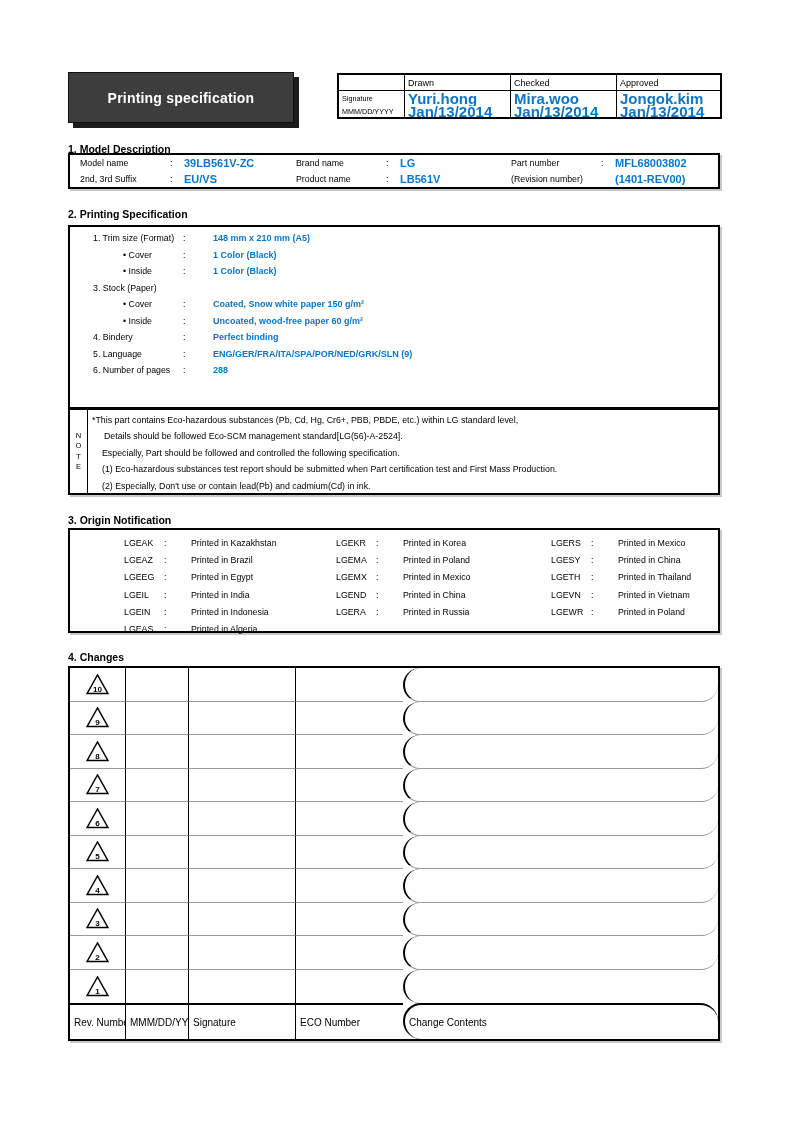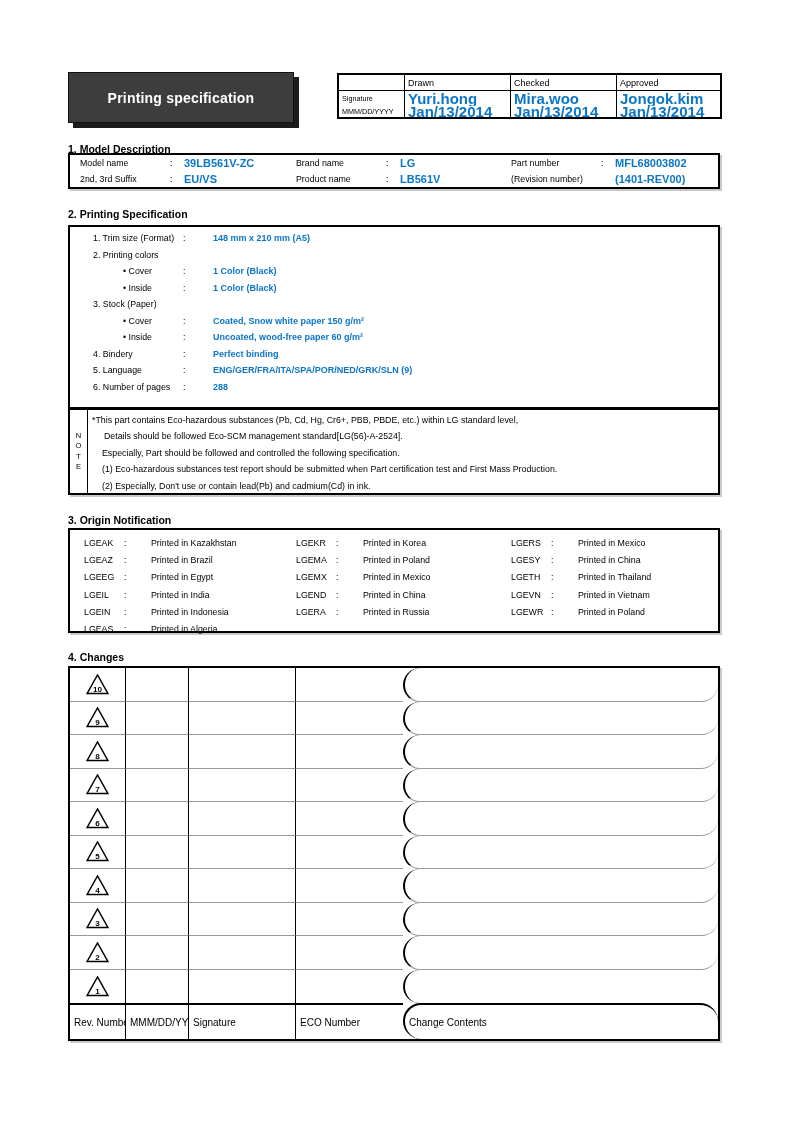--- a/index.html
+++ b/index.html
@@ -59,21 +59,21 @@
   .n1{padding-left:16px;}
   .n2,.n3,.n4{padding-left:14px;}
 
   
   .origin{top:528px;height:105px;position:absolute;}
   .ocol{position:absolute;top:4px;}
   .ocol1{left:14px;}
   .ocol2{left:226px;}
   .ocol3{left:441px;}
   .orow{display:flex;height:17.3px;align-items:center;font-size:8.8px;white-space:nowrap;}
-  .ocode{width:40px;flex:none;}
+  .ocode{width:40px;flex:none;margin-left:40px;}
   .ocolon{width:27px;flex:none;}
 
   
   .changes{top:666px;height:375px;display:grid;
     grid-template-columns:55px 63px 107px 108px 1fr;
     grid-template-rows:repeat(10,33.5px) 1fr;}
   .cc{border-bottom:1px solid var(--rowline,#999);}
   .v1{border-left:1px solid #000;}
   .v2{border-left:2px solid #000;border-radius:18px;}
   .tri-cell{display:flex;align-items:center;justify-content:center;}
@@ -142,23 +142,20 @@
   </div>
 
   <div class="heading" style="top:208px">2. Printing Specification</div>
   <div class="box spec">
     <div class="spec-row">
       <span class="sl">1. Trim size (Format)</span>
       <span class="sc">:</span>
       <span class="sv">148 mm x 210 mm (A5)</span>
     </div>
     <div class="spec-row">
-      <span class="sl">2. Printing colors</span>
-    </div>
-    <div class="spec-row">
       <span class="sl ind">• Cover</span>
       <span class="sc">:</span>
       <span class="sv">1 Color (Black)</span>
     </div>
     <div class="spec-row">
       <span class="sl ind">• Inside</span>
       <span class="sc">:</span>
       <span class="sv">1 Color (Black)</span>
     </div>
     <div class="spec-row">

